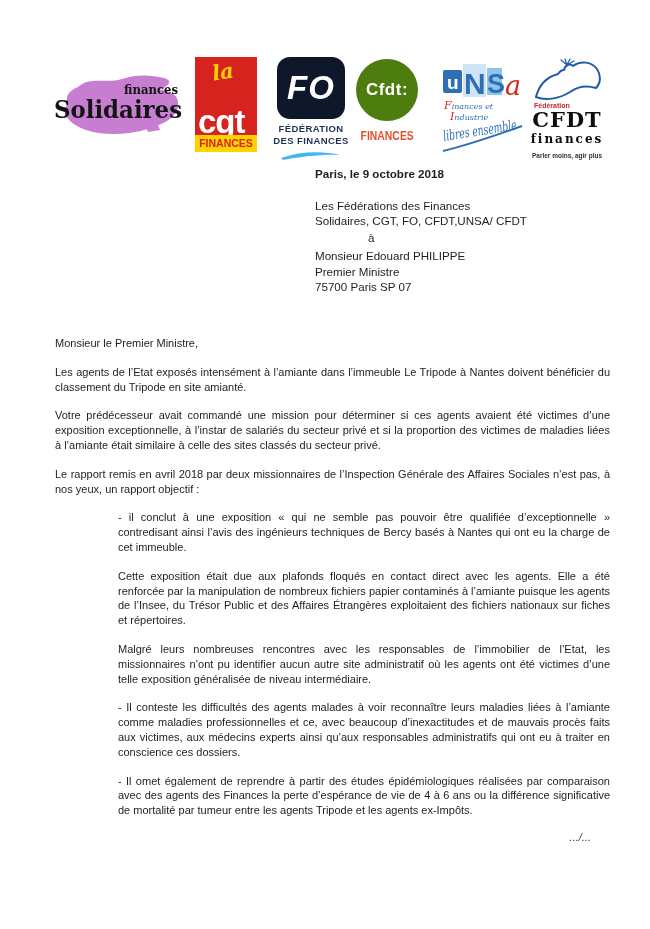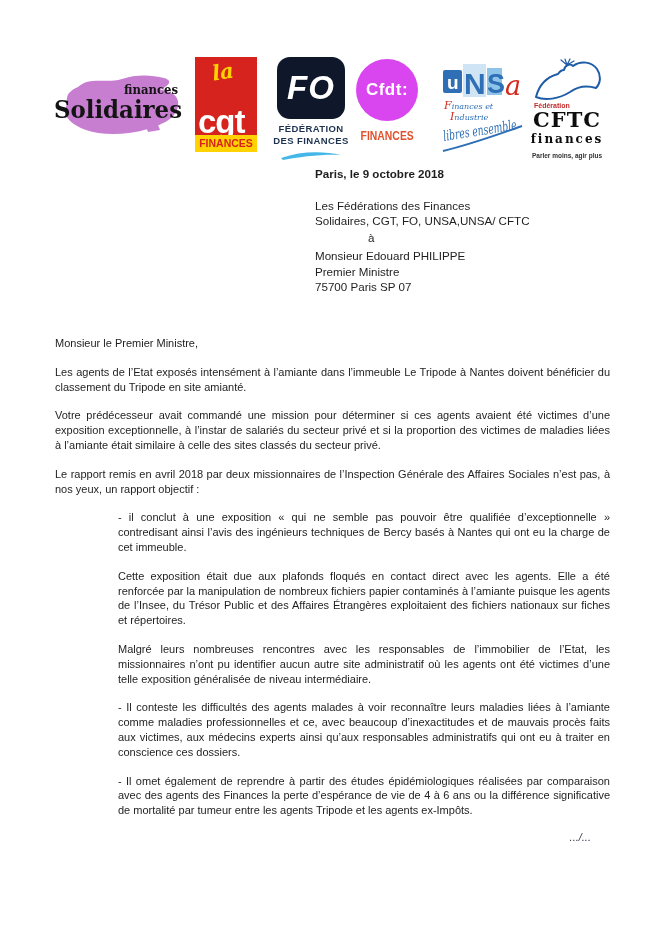--- a/index.html
+++ b/index.html
@@ -31,21 +31,21 @@
   
   .logo-fo { left: 272px; top: 2px; width: 78px; text-align: center; }
   .fo-square { width: 68px; height: 62px; background: #0f172a; border-radius: 13px; margin: 0 auto; display: flex; align-items: center; justify-content: center; }
   .fo-main { color: #fff; font-weight: bold; font-style: italic; font-size: 33px; letter-spacing: 1px; }
   .fo-line { color: #1d3150; font-weight: bold; font-size: 9.5px; letter-spacing: 0.4px; line-height: 11.5px; }
   .fo-line1 { margin-top: 4px; }
   .fo-swoosh { margin-top: 1px; }
 
   
   .logo-cfdt { left: 354px; top: 4px; width: 66px; text-align: center; }
-  .cfdt-circle { width: 62px; height: 62px; border-radius: 50%; background: #d946ef; margin: 0 auto; display: flex; align-items: center; justify-content: center; }
+  .cfdt-circle { width: 62px; height: 62px; border-radius: 50%; background: #4d7c0f; margin: 0 auto; display: flex; align-items: center; justify-content: center; }
   .cfdt-main { color: #fff; font-weight: bold; font-size: 17px; letter-spacing: 0.5px; }
   .cfdt-sub { color: #e1512b; font-weight: bold; font-size: 13px; margin-top: 7px; transform: scaleX(0.8); transform-origin: center; letter-spacing: 0px; }
 
   
   .logo-unsa { left: 442px; top: 8px; }
   .unsa-u  { font-weight: bold; font-size: 19px; fill: #ffffff; }
   .unsa-n  { font-weight: bold; font-size: 30px; fill: #2e6fb5; }
   .unsa-s  { font-weight: bold; font-size: 27px; fill: #2e6fb5; }
   .unsa-a  { font-family: "DejaVu Serif", serif; font-style: italic; font-size: 27px; fill: #d42a1e; }
   .unsa-line { font-family: "DejaVu Serif", serif; font-style: italic; }
@@ -129,30 +129,30 @@
   </div>
 
   <div class="logo logo-cftc">
     <svg width="72" height="44" viewBox="0 0 72 44">
       <g fill="none" stroke="#1f5ca8" stroke-width="2" stroke-linecap="round" stroke-linejoin="round">
         <path d="M36,8 L30,3 M36,8 L34,2 M36,8 L39,2 M36,8 L43,4" stroke-width="1.2"></path>
         <path d="M33,13 C34,8 39,6 42,9 C50,3 61,5 66,12 C70,18 70,26 65,31 C55,28 46,30 39,35 C28,42 14,44 5,40 C8,28 16,20 27,17 C29,14 31,13 33,13 Z"></path>
       </g>
     </svg>
     <div class="cftc-fed">Fédération</div>
-    <div class="cftc-main">CFTC</div>
+    <div class="cftc-main">CFDT</div>
     <div class="cftc-sub">finances</div>
     <div class="cftc-tagline">Parler moins, agir plus</div>
   </div>
 </div>
 
 <div class="letterhead">
   <div class="date-line">Paris, le 9 octobre 2018</div>
   <div>Les Fédérations des Finances</div>
-  <div>Solidaires, CGT, FO, UNSA,UNSA/ CFTC</div>
+  <div>Solidaires, CGT, FO, CFDT,UNSA/ CFDT</div>
   <div class="to-prefix">à</div>
   <div>Monsieur Edouard PHILIPPE</div>
   <div>Premier Ministre</div>
   <div>75700 Paris SP 07</div>
 </div>
 
 <div class="letter-body">
   <p class="salutation">Monsieur le Premier Ministre,</p>
   <p>Les agents de l’Etat exposés intensément à l’amiante dans l’immeuble Le Tripode à Nantes doivent bénéficier du classement du Tripode en site amianté.</p>
   <p>Votre prédécesseur avait commandé une mission pour déterminer si ces agents avaient été victimes d’une exposition exceptionnelle, à l’instar de salariés du secteur privé et si la proportion des victimes de maladies liées à l’amiante était similaire à celle des sites classés du secteur privé.</p>

